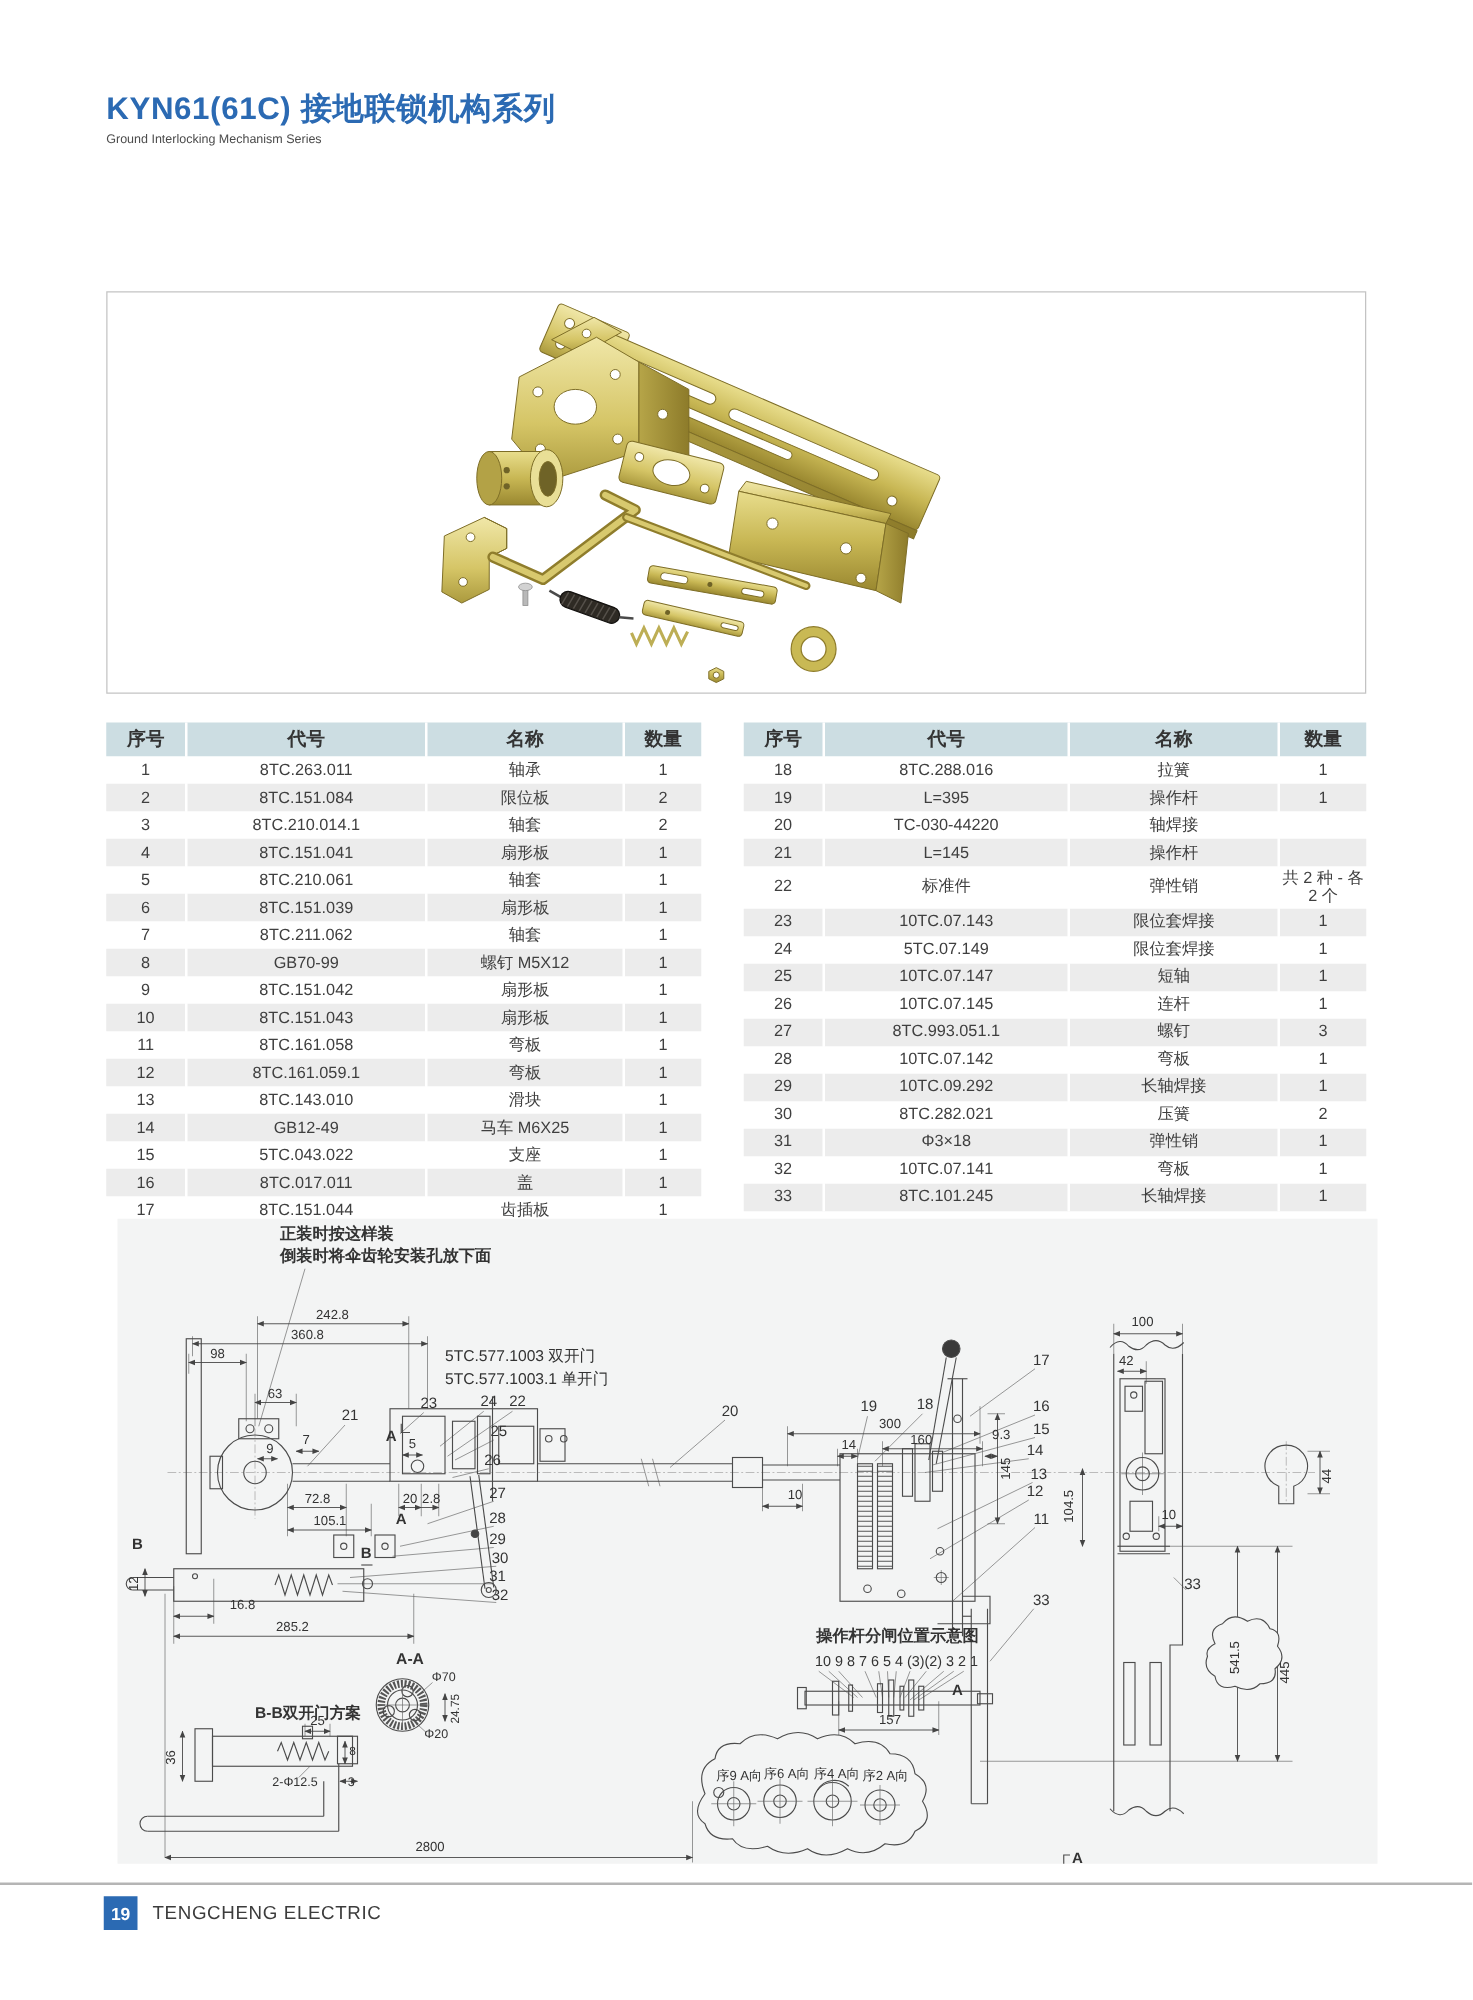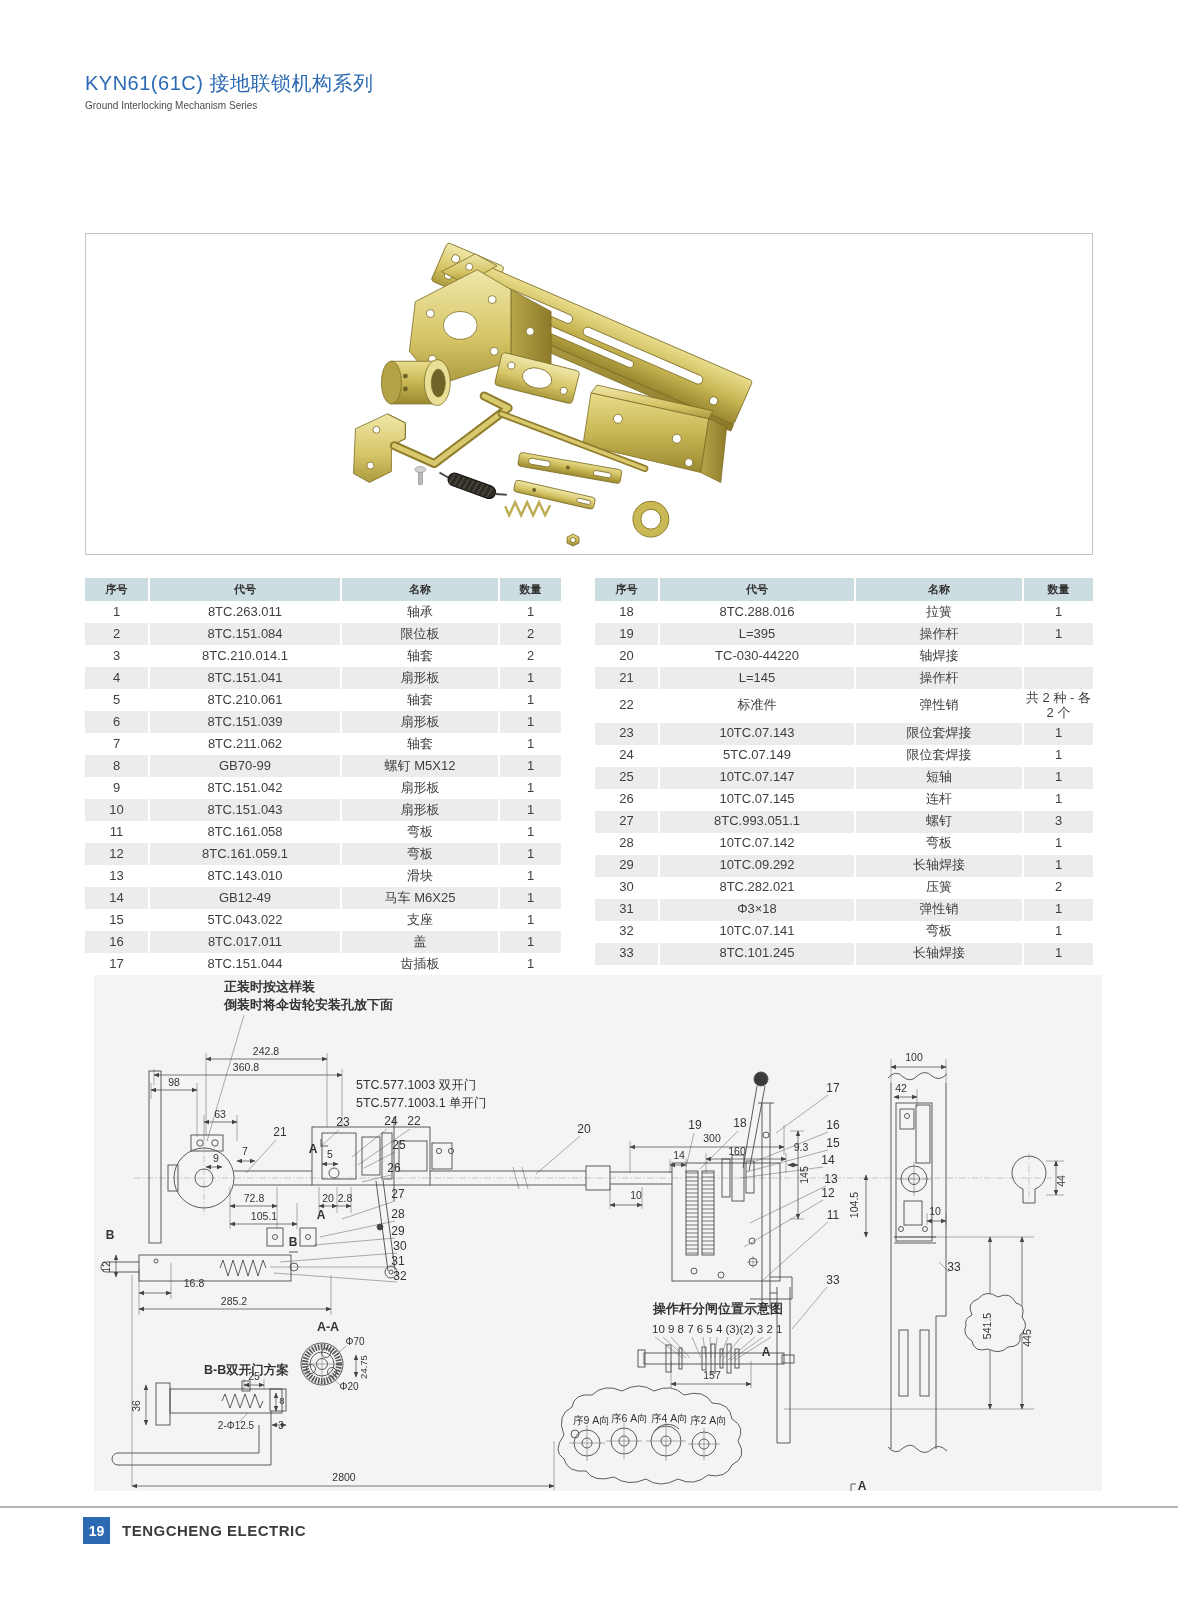--- a/index.html
+++ b/index.html
@@ -3,47 +3,47 @@
 <meta charset="utf-8">
 <style>
   :root{
     --accent:#2b6ab3; --thbg:#ccdde2; --rowalt:#ececec; --dwbg:#f3f4f4; --textdark:#3f3f3f;
   }
   *{box-sizing:border-box}
   body{margin:0;background:#fff}
   .page{position:relative;width:1178px;height:1600px;background:#fff;overflow:hidden;
         font-family:"Liberation Sans","DejaVu Sans",sans-serif;color:var(--textdark)}
   .hdr{position:absolute;left:85px;top:70px}
-  .hdr h1{margin:0;font-size:20px;font-weight:normal;color:var(--accent);letter-spacing:.5px}
+  .hdr h1{margin:0;font-size:25px;font-weight:bold;color:var(--accent);letter-spacing:.5px}
   .hdr .sub{font-size:10px;color:#4c4c4c;margin-top:3px}
   .sec-title{position:absolute;left:85px;top:192px;font-size:17px;font-weight:bold;color:var(--accent)}
   .photo-box{position:absolute;left:85px;top:233px;width:1008px;height:322px;border:1px solid #c3c3c3;background:#fff}
   .photo-box svg{display:block;width:100%;height:100%}
   .tables{position:absolute;left:85px;top:578px;width:1008px;display:flex;justify-content:space-between;align-items:flex-start}
   table{border-collapse:collapse;font-size:13px;color:var(--textdark);table-layout:fixed}
   table.tleft{width:476px}
   table.tright{width:498px}
-  th{background:var(--thbg);font-weight:bold;padding:4px 2px;font-size:11px;color:#333}
+  th{background:var(--thbg);font-weight:bold;padding:4px 2px;font-size:15px;color:#333}
   td{text-align:center;padding:2px;height:22px;line-height:1.15}
   th:not(:first-child),td:not(:first-child){border-left:2px solid #fff}
   tbody tr:nth-child(even){background:var(--rowalt)}
   .drawing-box{position:absolute;left:94px;top:975px;width:1008px;height:516px;background:var(--dwbg)}
   .drawing-box svg{display:block;width:100%;height:100%}
   .drawing-box text{fill:#333;font-family:"Liberation Sans","DejaVu Sans",sans-serif}
   .cl{fill:none;stroke:#999;stroke-width:.5;stroke-dasharray:7 2 1.5 2}
   .lt{fill:none;stroke:#6a6a6a;stroke-width:.55}
   .dm{fill:none;stroke:#444;stroke-width:.7}
   .ln{fill:none;stroke:#4b4b4b;stroke-width:.9}
   .cloudfill{fill:var(--dwbg);stroke:#4b4b4b;stroke-width:.9}
   .knurl{fill:none;stroke:#555;stroke-width:6;stroke-dasharray:1.6 1.3}
   .ps{stroke:#7d6d26;stroke-width:.8}
   .divider{position:absolute;left:0;top:1506px;width:1178px;height:2px;background:#b5b5b5}
   .footer{position:absolute;left:83px;top:1517px;display:flex;align-items:center;gap:12px}
   .pgnum{width:27px;height:27px;background:var(--accent);color:#fff;display:flex;align-items:center;justify-content:center;font-weight:bold;font-size:14px}
-  .company{font-weight:bold;font-size:15px;color:#3c3c3c;letter-spacing:.5px}
+  .company{font-weight:normal;font-size:15px;color:#3c3c3c;letter-spacing:.5px}
 </style>
 </head>
 <body>
 
 <div class="page">
 
   <div class="hdr">
     <h1>KYN61(61C) 接地联锁机构系列</h1>
     <div class="sub">Ground Interlocking Mechanism Series</div>
   </div>

